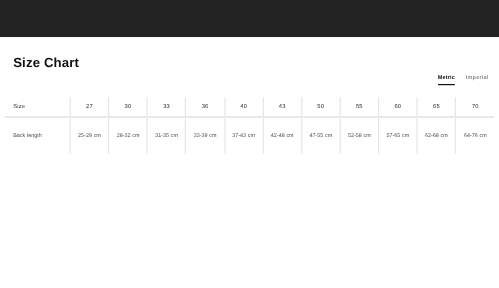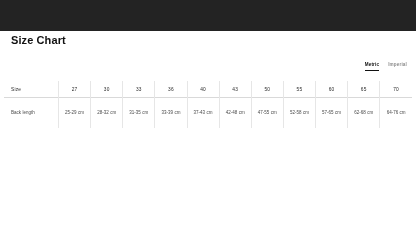--- a/index.html
+++ b/index.html
@@ -32,21 +32,21 @@
   #content {
     position: absolute;
     top: 31px;
     left: 0;
     width: 416px;
     height: 113px;
     background: #ffffff;
   }
   #title-row {
     position: absolute;
-    top: 2px;
+    top: 15px;
     left: 11px;
     right: 11px;
     height: 18px;
   }
   #page-title {
     font-size: 11px;
     font-weight: bold;
     letter-spacing: 0.1px;
     color: #111111;
     line-height: 14px;

